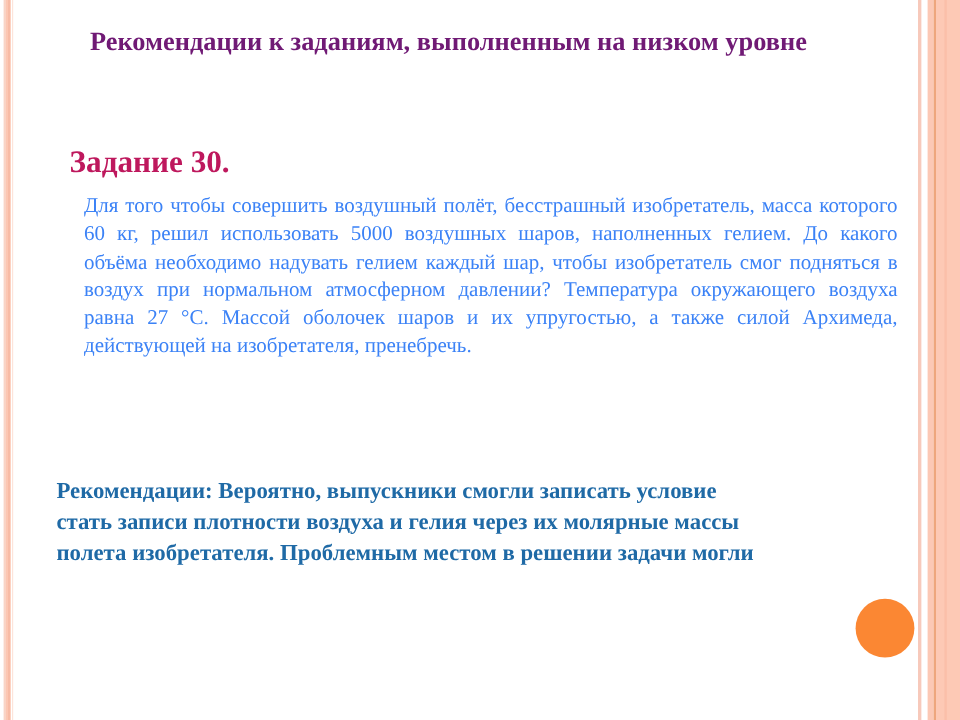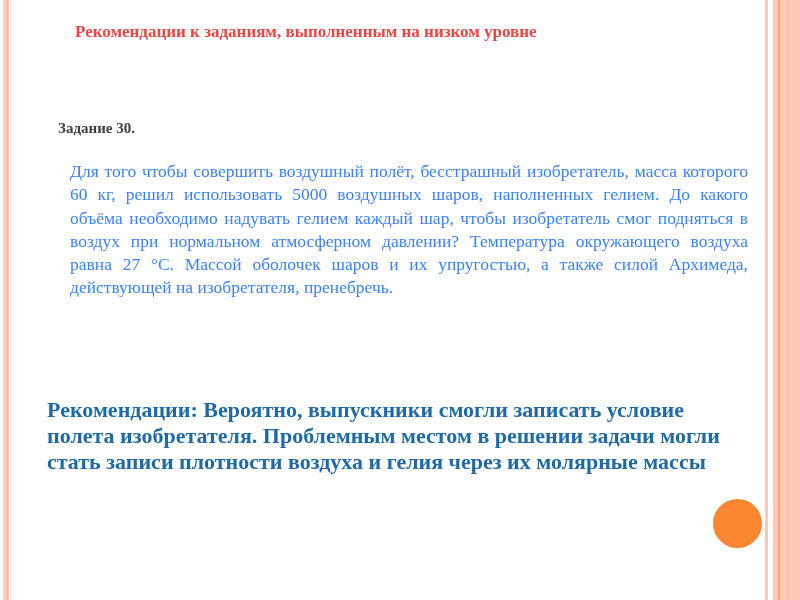--- a/index.html
+++ b/index.html
@@ -18,36 +18,36 @@
     .rs { position: absolute; top: 0; height: 600px; }
     .rs1 { left: 765px; width: 3px; background: #f7c9bb; }
     .rs2 { left: 768px; width: 3px; background: #ffffff; }
     .rs3 { left: 773px; width: 5px; background: #fcc8b5; }
     .rs4 { left: 778px; width: 2px; background: #eea67d; }
     .rs5 { left: 780px; width: 20px; background: #fdc9b5; }
     .rs6 { left: 787px; width: 2px; background: #fbbfa9; }
 
     .header-title {
       position: absolute; left: 75px; top: 22px;
-      font-size: 17px; font-weight: bold; color: #ef4444;
+      font-size: 22px; font-weight: bold; color: #701a75;
       white-space: nowrap;
     }
     .task-block { position: absolute; left: 58px; top: 120px; width: 690px; }
     .task-title {
       position: absolute; left: 0; top: 0;
-      font-size: 15px; font-weight: bold; color: #404040;
+      font-size: 26px; font-weight: bold; color: #be185d;
     }
     .task-text {
       position: absolute; left: 12px; top: 40px; width: 678px;
       font-size: 17.5px; line-height: 23.3px; color: #3b82f6;
       text-align: justify;
     }
     .recommend {
       position: absolute; left: 47px; top: 397px; width: 700px;
-      font-size: 22px; line-height: 26px; font-weight: bold; color: #1f6aa6;
+      font-size: 19px; line-height: 26px; font-weight: bold; color: #1f6aa6;
     }
     .orange-dot {
       position: absolute; left: 713px; top: 499px; width: 49px; height: 49px;
       border-radius: 50%; background: #fb8733;
     }
   </style>
 </head>
 <body>
 
 <div class="left-stripes">
@@ -68,17 +68,17 @@
 
 <div class="header-title">Рекомендации к заданиям, выполненным на низком уровне</div>
 
 <div class="task-block">
   <div class="task-title">Задание 30.</div>
   <div class="task-text">Для того чтобы совершить воздушный полёт, бесстрашный изобретатель, масса которого 60 кг, решил использовать 5000 воздушных шаров, наполненных гелием. До какого объёма необходимо надувать гелием каждый шар, чтобы изобретатель смог подняться в воздух при нормальном атмосферном давлении? Температура окружающего воздуха равна 27 °С. Массой оболочек шаров и их упругостью, а также силой Архимеда, действующей на изобретателя, пренебречь.</div>
 </div>
 
 <div class="recommend">
   <div>Рекомендации: Вероятно, выпускники смогли записать условие</div>
+  <div>стать записи плотности воздуха и гелия через их молярные массы</div>
   <div>полета изобретателя. Проблемным местом в решении задачи могли</div>
-  <div>стать записи плотности воздуха и гелия через их молярные массы</div>
 </div>
 
 <div class="orange-dot"></div>
 
 </body></html>

